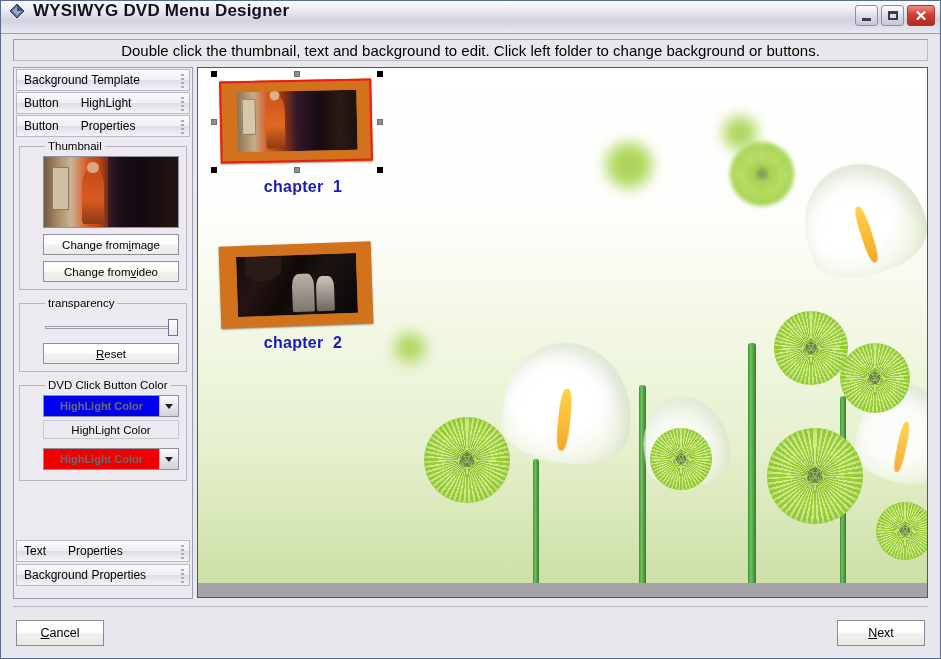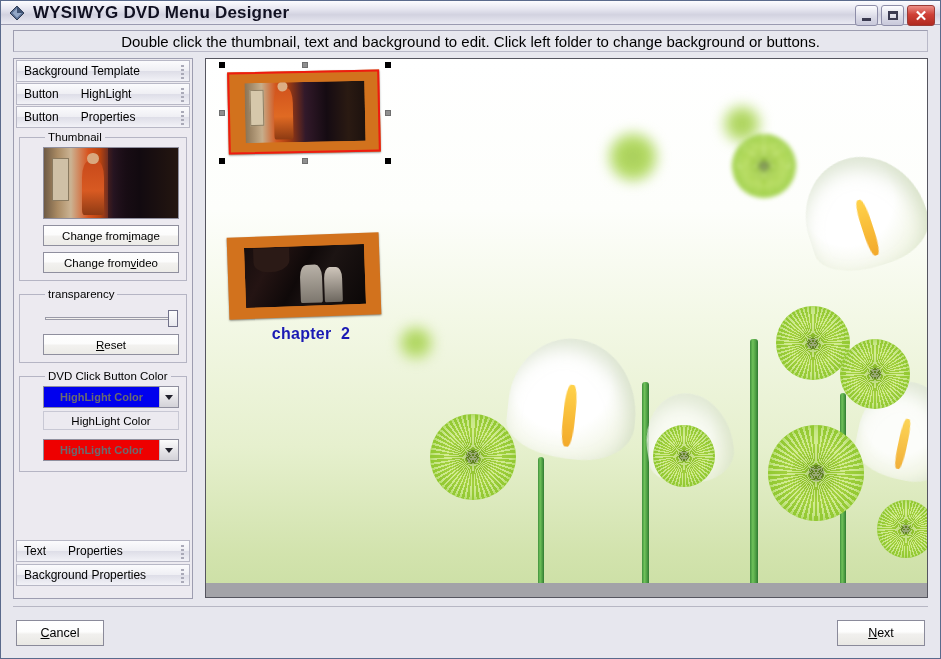--- a/index.html
+++ b/index.html
@@ -16,24 +16,24 @@
     position: absolute;
     left: 0; top: 0;
     width: 941px; height: 659px;
     background: #e7e7ee;
     border: 1px solid #5a6a8c;
     display: flex; flex-direction: column;
   }
 
   
   #title-bar {
-    height: 24px;
+    height: 33px;
     background: linear-gradient(to bottom, #fcfcff 0%, #e6e6f0 35%, #d2d2e0 60%, #e9e9f2 100%);
     border-bottom: 1px solid #9a9ab0;
-    display: flex; align-items: center;
+    display: flex; 
     padding: 0 4px 0 6px;
     position: relative;
     flex: none;
   }
   #title-icon {
     width: 20px; height: 20px;
     margin-right: 6px;
     display: flex; align-items: center; justify-content: center;
   }
   #title-text {
@@ -71,21 +71,21 @@
     display: flex; align-items: center; justify-content: center;
     flex: none;
   }
   #instruction-text { font-size: 15px; color: #000; }
 
   
   #work-area {
     flex: 1;
     display: flex;
     padding: 0 12px;
-    gap: 12px;
+    gap: 4px;
     min-height: 0;
   }
 
   
   #sidebar {
     width: 180px;
     flex: none;
     background: #eceaf0;
     border: 1px solid #9d9db0;
     display: flex; flex-direction: column;
@@ -532,20 +532,21 @@
         <div class="handles" style="left:-9px; top:-9px; width:172px; height:102px;">
           <div class="h" style="left:0;   top:0;"></div>
           <div class="h mid" style="left:50%; top:0; margin-left:-3px;"></div>
           <div class="h" style="right:0; top:0;"></div>
           <div class="h mid" style="left:0; top:50%; margin-top:-3px;"></div>
           <div class="h mid" style="right:0; top:50%; margin-top:-3px;"></div>
           <div class="h" style="left:0;   bottom:0;"></div>
           <div class="h mid" style="left:50%; bottom:0; margin-left:-3px;"></div>
           <div class="h" style="right:0; bottom:0;"></div>
         </div>
+        <div class="chap-label" style="margin-top: 16px; color: rgb(26, 26, 180);">chapter  1</div>
       </div>
 
       <div class="chapter-item" style="left:22px; top:176px; width:166px;">
         <div class="chap-frame" style="width:152px; height:82px; transform:rotate(-2deg);">
           <div class="inner">
             <div class="scene2">
               <div class="hair"></div>
               <div class="fig-a"></div>
               <div class="fig-b"></div>
             </div>

